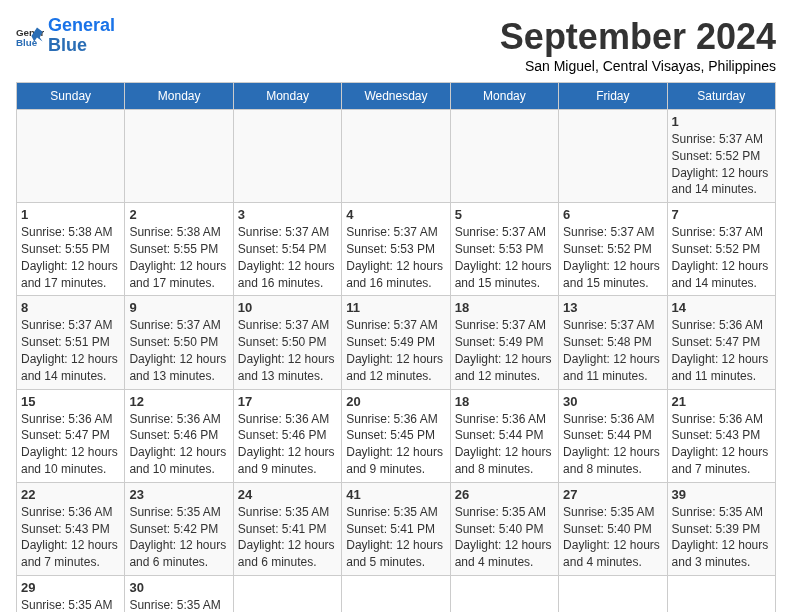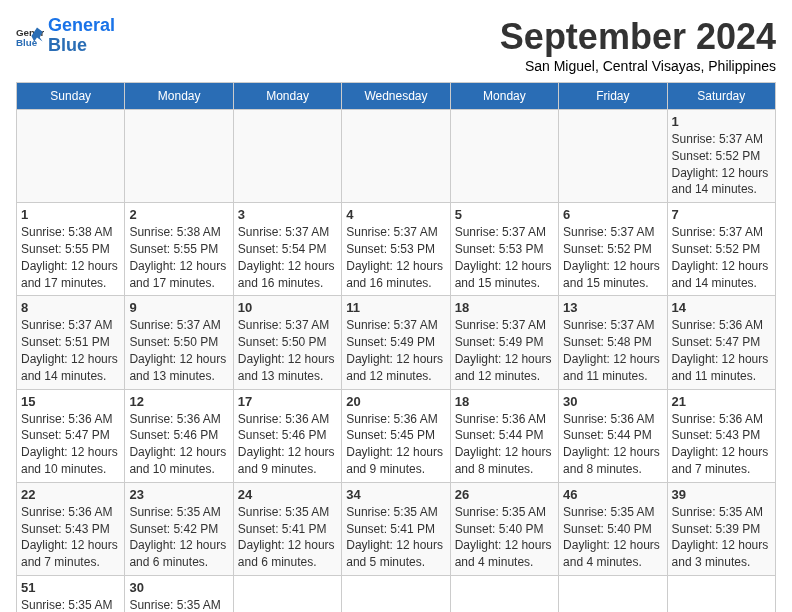--- a/index.html
+++ b/index.html
@@ -331,55 +331,55 @@
         </td>
         <td>
           <span class="day-num">24</span>
 <div class="day-info">
   Sunrise: 5:35 AM<br>
   Sunset: 5:41 PM<br>
   Daylight: 12 hours and 6 minutes.
 </div>
         </td>
         <td>
-          <span class="day-num">34</span>
+          <span class="day-num">41</span>
 <div class="day-info">
   Sunrise: 5:35 AM<br>
   Sunset: 5:41 PM<br>
   Daylight: 12 hours and 5 minutes.
 </div>
         </td>
         <td>
           <span class="day-num">26</span>
 <div class="day-info">
   Sunrise: 5:35 AM<br>
   Sunset: 5:40 PM<br>
   Daylight: 12 hours and 4 minutes.
 </div>
         </td>
         <td>
-          <span class="day-num">46</span>
+          <span class="day-num">27</span>
 <div class="day-info">
   Sunrise: 5:35 AM<br>
   Sunset: 5:40 PM<br>
   Daylight: 12 hours and 4 minutes.
 </div>
         </td>
         <td>
           <span class="day-num">39</span>
 <div class="day-info">
   Sunrise: 5:35 AM<br>
   Sunset: 5:39 PM<br>
   Daylight: 12 hours and 3 minutes.
 </div>
         </td>
       </tr>
       <tr>
         <td>
-          <span class="day-num">51</span>
+          <span class="day-num">29</span>
 <div class="day-info">
   Sunrise: 5:35 AM<br>
   Sunset: 5:38 PM<br>
   Daylight: 12 hours and 3 minutes.
 </div>
         </td>
         <td>
           <span class="day-num">30</span>
 <div class="day-info">
   Sunrise: 5:35 AM<br>

